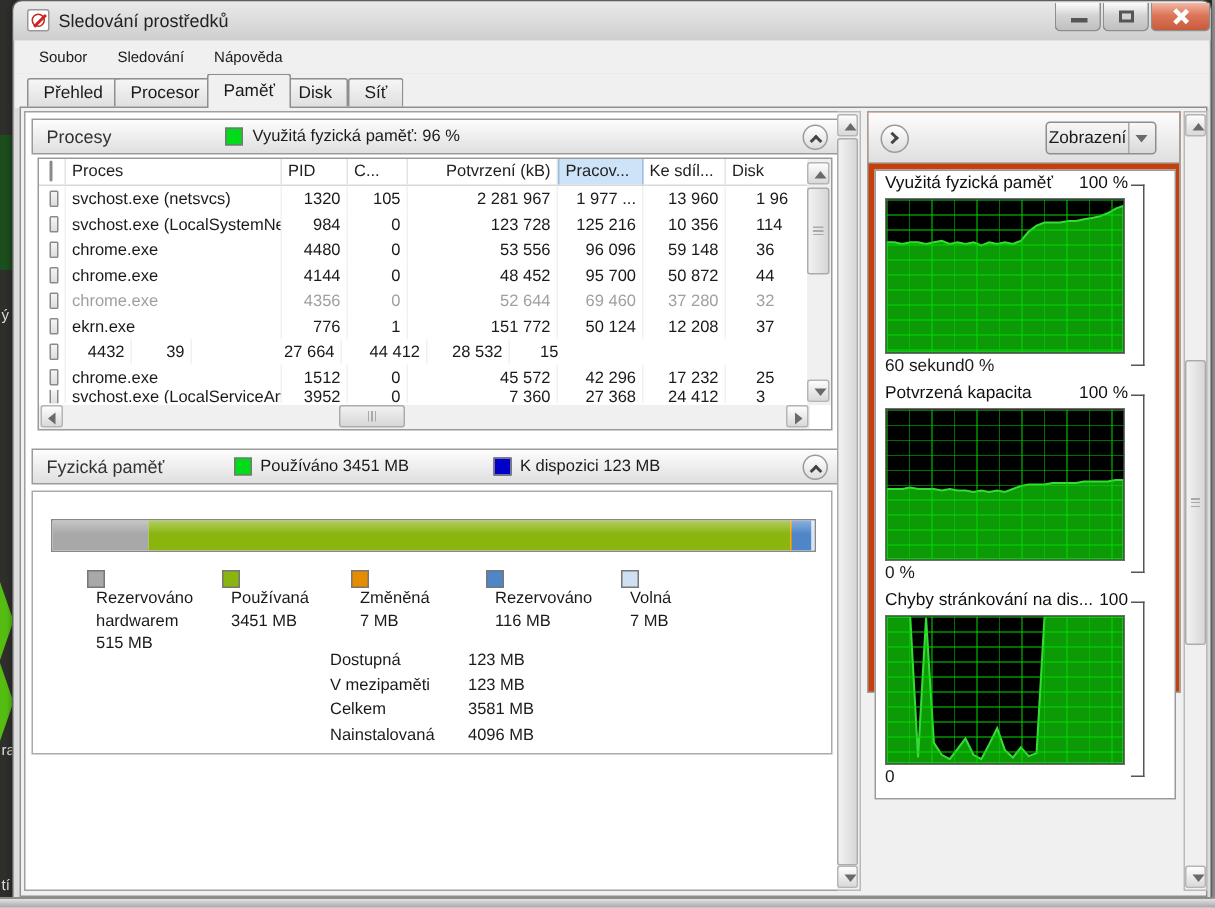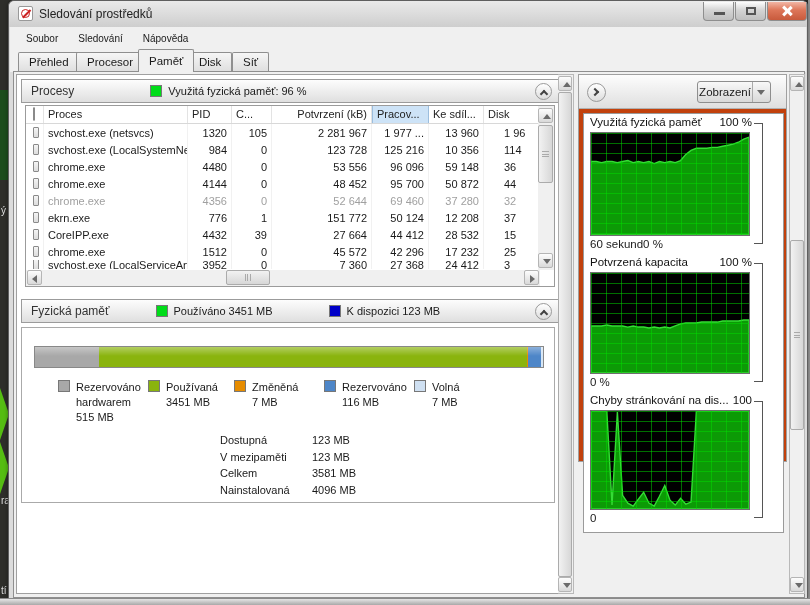--- a/index.html
+++ b/index.html
@@ -75,21 +75,21 @@
   .grip { position:absolute; left:3px; right:3px; top:50%; height:6px; margin-top:-3px;
           background:repeating-linear-gradient(to bottom,#aaa 0 1px,transparent 1px 2.5px); }
   .grip.h { left:50%; top:3px; bottom:3px; height:auto; width:6px; margin:0 0 0 -3px;
           background:repeating-linear-gradient(to right,#aaa 0 1px,transparent 1px 2.5px); }
 
   
   .fm-box { position:absolute; left:4px; top:252px; width:534px; height:176px; border:1px solid #aaa; background:#fff; }
   .mem-bar { position:absolute; left:12px; top:18px; width:510px; height:22px; border:1px solid #888; display:flex; overflow:hidden; }
   .mem-seg { height:100%; background-image:linear-gradient(rgba(255,255,255,.35),rgba(255,255,255,0) 45%); }
   .legend-row { position:absolute; left:0; top:52px; right:0; }
-  .leg-item { position:absolute; display:flex; }
+  .leg-item { position:absolute; display:flex;flex-direction:column; }
   .leg-lines { margin-left:6px; line-height:15px; }
   .stats { position:absolute; left:198px; top:104px; }
   .stat-row { display:flex; line-height:16.5px; }
   .stat-label { width:92px; } .stat-value { width:56px; text-align:left; }
 
   
   .right-panel { left:578px; top:74px; width:209px; height:388px; background:#c2410c; border:1px solid #a0a0a0; }
   .rp-header { position:absolute; left:0; top:0; right:0; height:34px; background:linear-gradient(#fdfdfd,#dfdfdf); border-bottom:1px solid #b0b0b0; }
   .rp-expand { position:absolute; left:8px; top:8px; width:19px; height:19px; border:1px solid #9a9a9a; border-radius:50%; background:linear-gradient(#fff,#ddd); }
   .views-btn { position:absolute; left:118px; top:6px; width:74px; height:22px; display:flex; border:1px solid #8e8e8e; border-radius:3px; background:linear-gradient(#f8f8f8,#d9d9d9); }
@@ -247,21 +247,20 @@
             <div class="c num col-cpu">1</div>
             <div class="c num col-commit">151 772</div>
             <div class="c num col-work">50 124</div>
             <div class="c num col-share">12 208</div>
             <div class="c col-priv" style="padding-left:20px;">37</div>
           </div>
           <div class="trow">
             <div class="c col-cb">
               <span class="cbx"></span>
             </div>
-            <div class="c col-name">CoreIPP.exe</div>
             <div class="c num col-pid">4432</div>
             <div class="c num col-cpu">39</div>
             <div class="c num col-commit">27 664</div>
             <div class="c num col-work">44 412</div>
             <div class="c num col-share">28 532</div>
             <div class="c col-priv" style="padding-left:20px;">15</div>
           </div>
           <div class="trow">
             <div class="c col-cb">
               <span class="cbx"></span>

